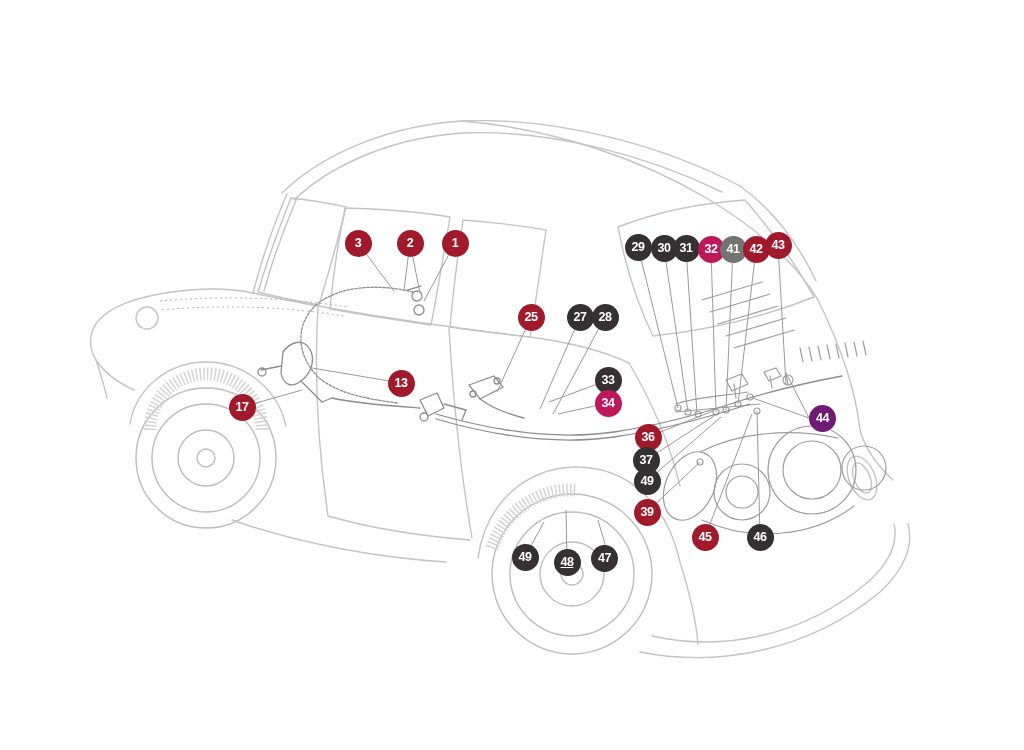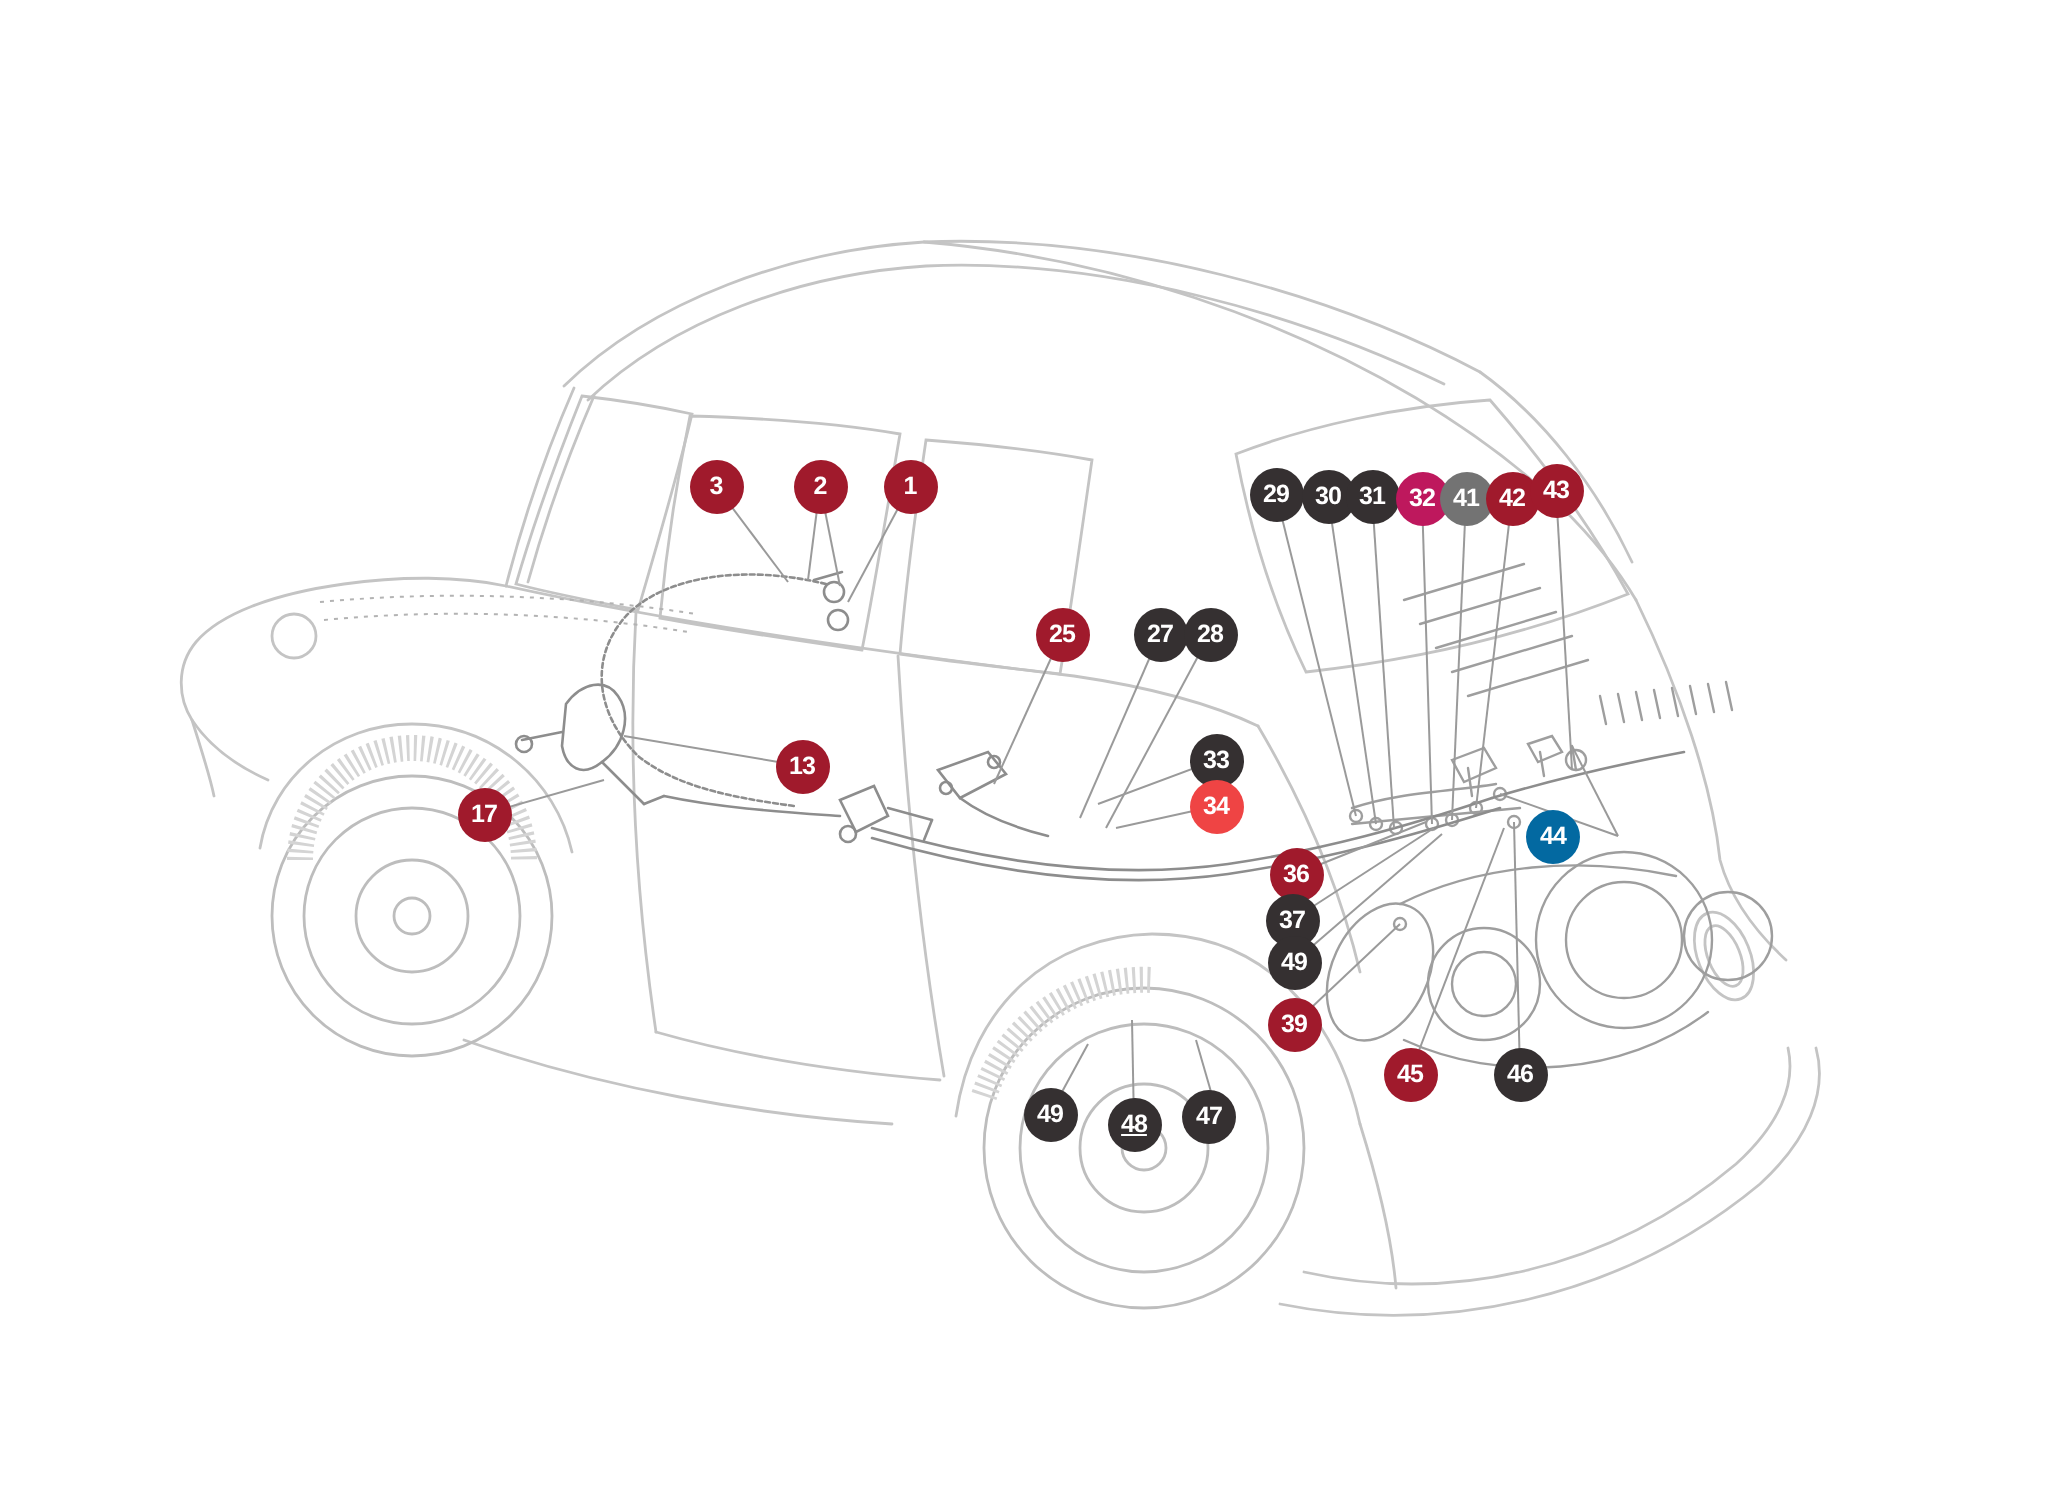--- a/index.html
+++ b/index.html
@@ -182,29 +182,29 @@
       <div class="marker" style="left: 387.5px; top: 369.5px; background: rgb(160, 26, 44);">13</div>
       <div class="marker" style="left: 228.5px; top: 393.5px; background: rgb(160, 26, 44);">17</div>
       <div class="marker" style="left: 517.5px; top: 303.5px; background: rgb(160, 26, 44);">25</div>
       <div class="marker" style="left: 566.5px; top: 303.5px; background: rgb(53, 48, 49);">27</div>
       <div class="marker" style="left: 591.5px; top: 303.5px; background: rgb(53, 48, 49);">28</div>
       <div class="marker" style="left: 624.5px; top: 233.5px; background: rgb(53, 48, 49);">29</div>
       <div class="marker" style="left: 650.5px; top: 234.5px; background: rgb(53, 48, 49);">30</div>
       <div class="marker" style="left: 672.5px; top: 234.5px; background: rgb(53, 48, 49);">31</div>
       <div class="marker" style="left: 697.5px; top: 235.5px; background: #be185d;">32</div>
       <div class="marker" style="left: 594.5px; top: 366.5px; background: rgb(53, 48, 49);">33</div>
-      <div class="marker" style="left: 594.5px; top: 389.5px; background: #ef4444;">34</div>
+      <div class="marker" style="left: 594.5px; top: 389.5px; background: #be185d;">34</div>
       <div class="marker" style="left: 634.5px; top: 423.5px; background: rgb(160, 26, 44);">36</div>
       <div class="marker" style="left: 632.5px; top: 446.5px; background: rgb(53, 48, 49);">37</div>
       <div class="marker" style="left: 633.5px; top: 467.5px; background: rgb(53, 48, 49);">49</div>
       <div class="marker" style="left: 633.5px; top: 498.5px; background: rgb(160, 26, 44);">39</div>
       <div class="marker" style="left: 719.5px; top: 235.5px; background: #737373;">41</div>
       <div class="marker" style="left: 742.5px; top: 235.5px; background: rgb(160, 26, 44);">42</div>
       <div class="marker" style="left: 764.5px; top: 231.5px; background: rgb(160, 26, 44);">43</div>
-      <div class="marker" style="left: 763px; top: 404.5px; background: #0369a1;">44</div>
+      <div class="marker" style="left: 809px; top: 404.5px; background: #701a75;">44</div>
       <div class="marker" style="left: 691.5px; top: 523.5px; background: rgb(160, 26, 44);">45</div>
       <div class="marker" style="left: 746.5px; top: 523.5px; background: rgb(53, 48, 49);">46</div>
       <div class="marker" style="left: 591px; top: 544.5px; background: rgb(53, 48, 49);">47</div>
       <div class="marker" style="left: 553.5px; top: 548.5px; background: rgb(53, 48, 49); text-decoration: underline;">48</div>
       <div class="marker" style="left: 511.5px; top: 543.5px; background: rgb(53, 48, 49);">49</div>
     </div>
 
 </div>
 
 </body></html>

